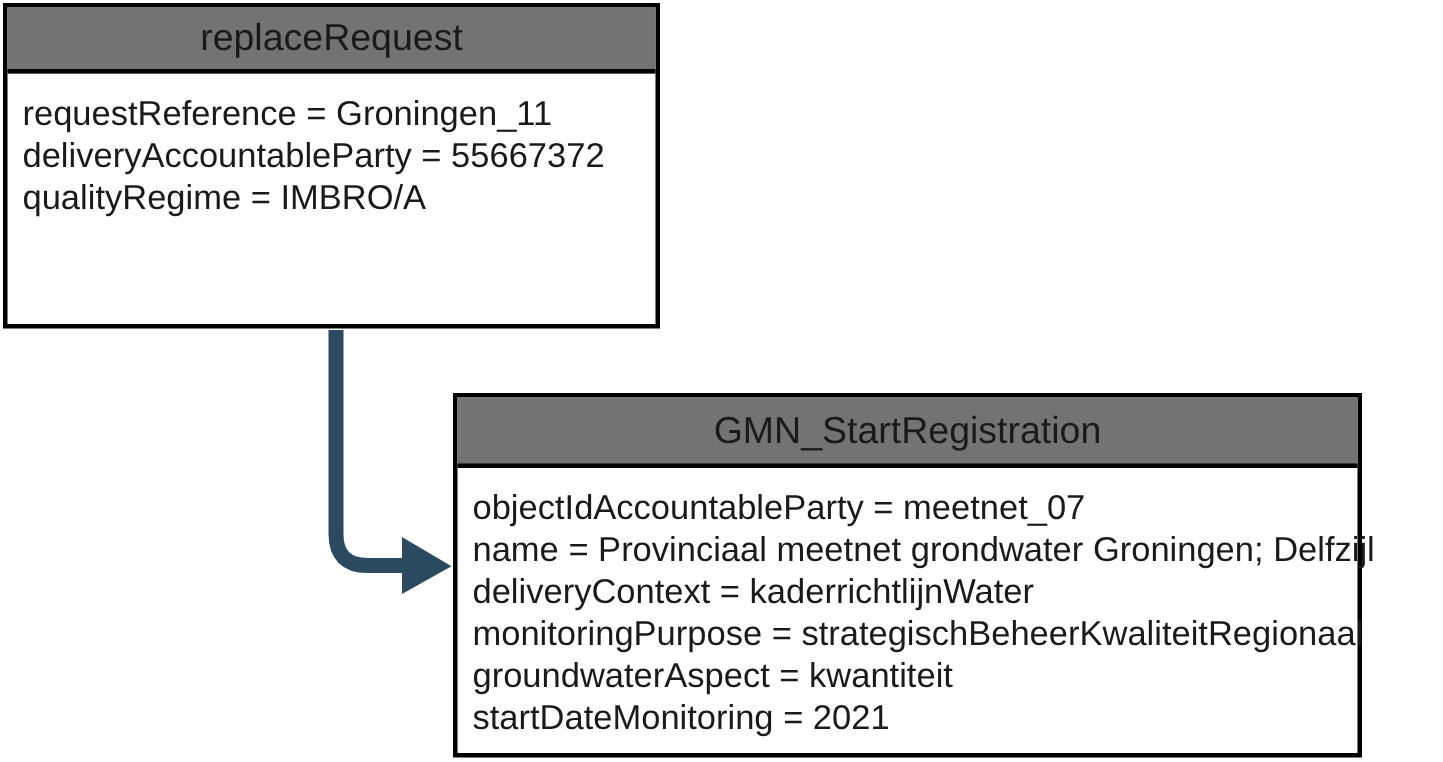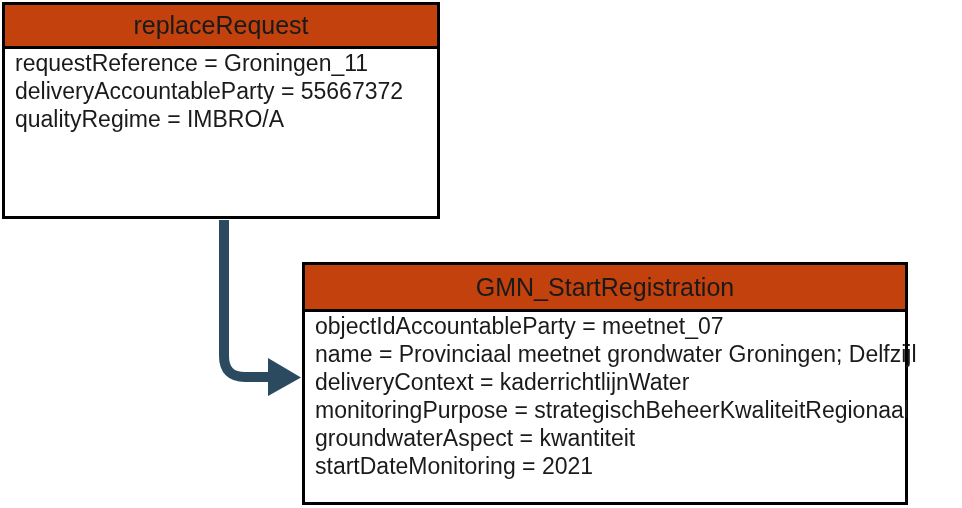--- a/index.html
+++ b/index.html
@@ -36,37 +36,37 @@
     height: 217px;
   }
   .uml-box.box2 {
     left: 302px;
     top: 262px;
     width: 606px;
     height: 243px;
   }
   .uml-header {
     box-sizing: border-box;
-    background: #c2410c;
+    background: #737373;
     border-bottom: 3px solid #000000;
     text-align: center;
     font-size: 25px;
     color: #1a1a1a;
     height: 44px;
     line-height: 41px;
     white-space: nowrap;
     overflow: hidden;
   }
   .box2 .uml-header {
     height: 47px;
     line-height: 44px;
   }
   .uml-body {
     box-sizing: border-box;
-    padding: 0 10px 0 10px;
+    padding: 12px 10px 0 10px;
     font-size: 23px;
     color: #1a1a1a;
   }
   .field {
     line-height: 28px;
     white-space: nowrap;
   }
 </style>
 </head>
 <body>

